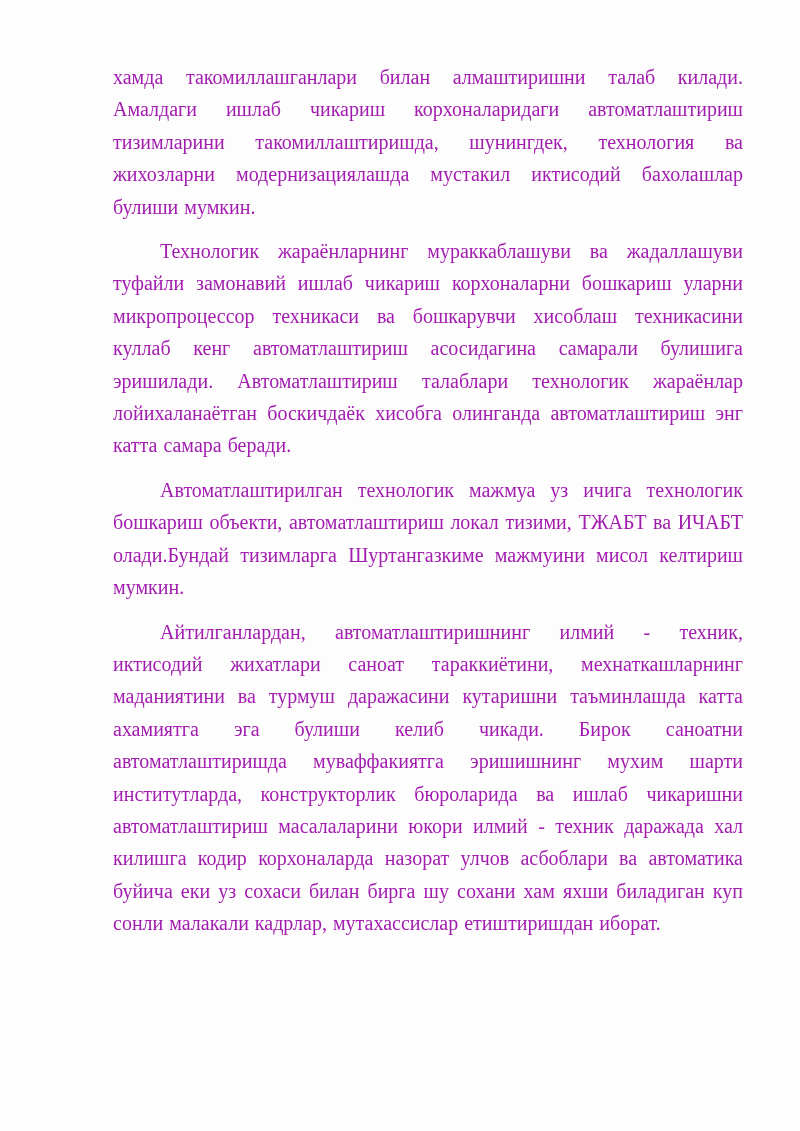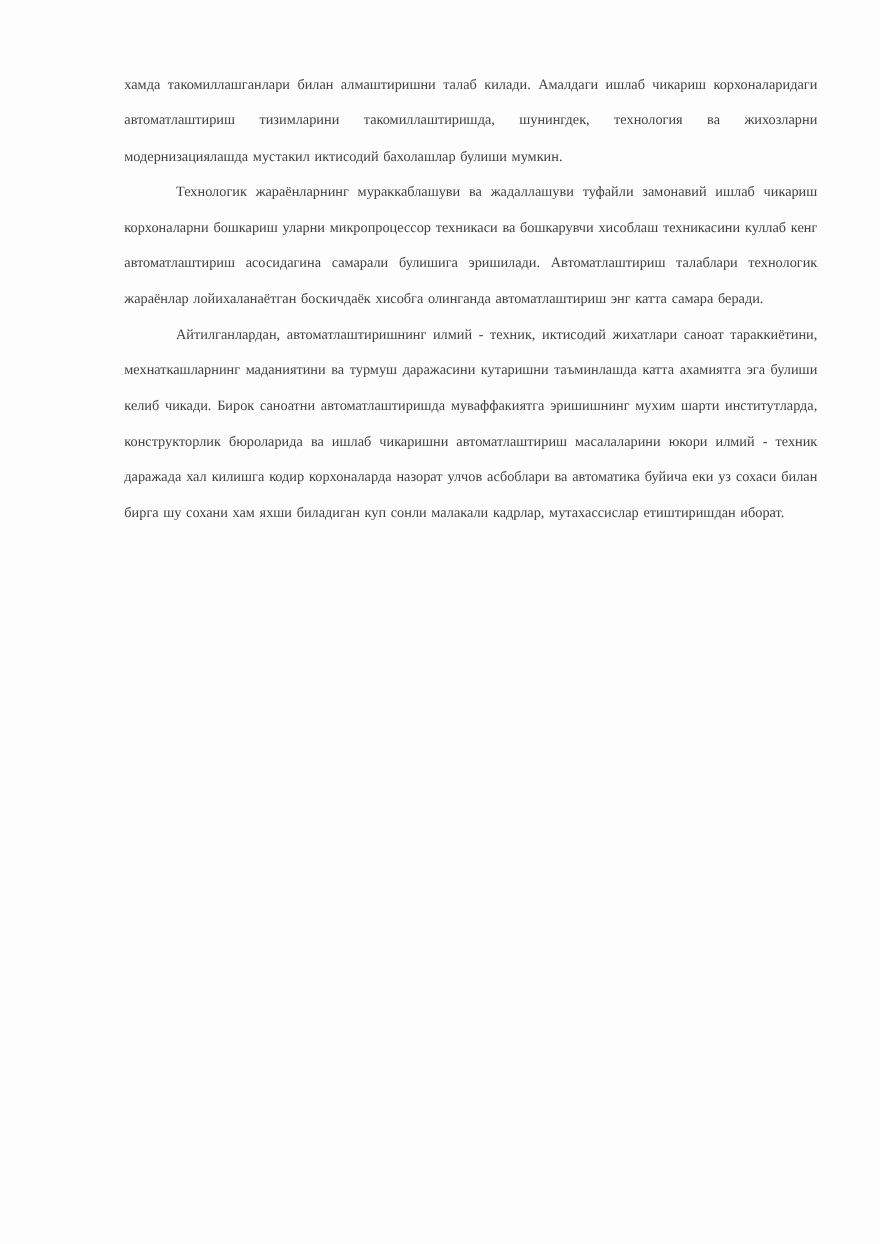--- a/index.html
+++ b/index.html
@@ -13,37 +13,39 @@
     height: 1131px;
     background: #fdfdfd;
     overflow: hidden;
     font-family: "Liberation Serif", "DejaVu Serif", serif;
   }
   .textblock {
     position: absolute;
     left: 113px;
     top: 61px;
     width: 630px;
-    color: #404040;
-    font-size: 13px;
+    color: #a21caf;
+    font-size: 20px;
     line-height: 32.4px;
     text-align: justify;
     text-rendering: optimizeLegibility;
   }
   .textblock p {
     margin: 0;
     padding: 0;
     word-spacing: 1px;
   }
   .textblock p.indent {
     text-indent: 47px;
+    margin-top: 12px;
   }
 </style>
 </head>
 <body>
 
 <div class="page">
   <div class="textblock">
     <p>хамда такомиллашганлари билан алмаштиришни талаб килади. Амалдаги ишлаб чикариш корхоналаридаги автоматлаштириш тизимларини такомиллаштиришда, шунингдек, технология ва жихозларни модернизациялашда мустакил иктисодий бахолашлар булиши мумкин.</p>
     <p class="indent">Технологик жараёнларнинг мураккаблашуви ва жадаллашуви туфайли замонавий ишлаб чикариш корхоналарни бошкариш уларни микропроцессор техникаси ва бошкарувчи хисоблаш техникасини куллаб кенг автоматлаштириш асосидагина самарали булишига эришилади. Автоматлаштириш талаблари технологик жараёнлар лойихаланаётган боскичдаёк хисобга олинганда автоматлаштириш энг катта самара беради.</p>
+    <p class="indent">Автоматлаштирилган технологик мажмуа уз ичига технологик бошкариш объекти, автоматлаштириш локал тизими, ТЖАБТ ва ИЧАБТ олади.Бундай тизимларга Шуртангазкиме мажмуини мисол келтириш мумкин.</p>
     <p class="indent">Айтилганлардан, автоматлаштиришнинг илмий - техник, иктисодий жихатлари саноат тараккиётини, мехнаткашларнинг маданиятини ва турмуш даражасини кутаришни таъминлашда катта ахамиятга эга булиши келиб чикади. Бирок саноатни автоматлаштиришда муваффакиятга эришишнинг мухим шарти институтларда, конструкторлик бюроларида ва ишлаб чикаришни автоматлаштириш масалаларини юкори илмий - техник даражада хал килишга кодир корхоналарда назорат улчов асбоблари ва автоматика буйича еки уз сохаси билан бирга шу сохани хам яхши биладиган куп сонли малакали кадрлар, мутахассислар етиштиришдан иборат.</p>
   </div>
 </div>
 
 </body></html>

